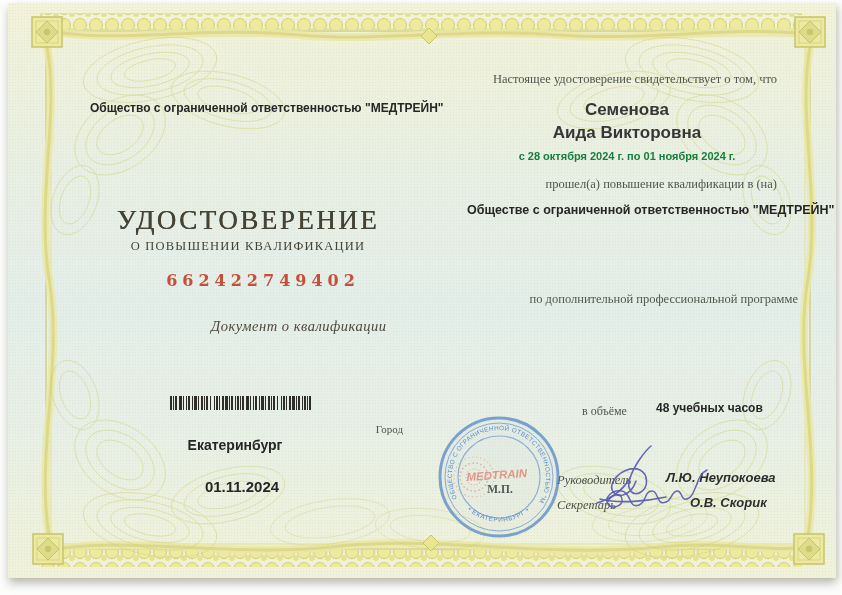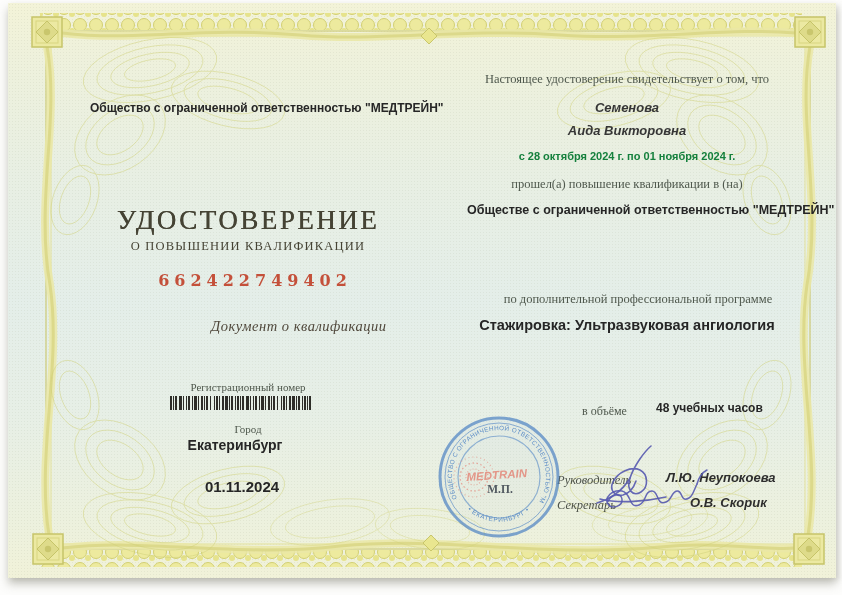--- a/index.html
+++ b/index.html
@@ -7,30 +7,30 @@
              font-family:"Liberation Sans",sans-serif;}
   .sheet{position:absolute;left:8px;top:3px;width:828px;height:575px;
          background:linear-gradient(180deg,#f3f3d8 0%,#eef1dc 10%,#e8efe3 30%,#e4eee9 52%,#e7efe6 72%,#edf1dd 92%,#f1f2d9 100%);
          box-shadow:0 6px 9px rgba(110,110,95,.38), 3px 2px 5px rgba(150,150,135,.22);}
   .sheet::after{content:"";position:absolute;inset:0;
          background-image:radial-gradient(rgba(130,140,110,.10) .7px, transparent .8px);
          background-size:3px 3px;}
   .border-svg,.overlay{position:absolute;left:0;top:0;width:842px;height:595px;pointer-events:none;}
   .t{position:absolute;white-space:nowrap;}
   .c{text-align:center;}
-  .serif{font-family:"Liberation Serif",serif;color:#4f584d;}
+  .serif{font-family:"Liberation Serif",serif;color:#4f584d;text-align:right;}
   .serif-dk{font-family:"Liberation Serif",serif;color:#454334;}
   .sans-b{font-family:"Liberation Sans",sans-serif;font-weight:bold;color:#262626;}
   .ital{font-style:italic;}
   .title{font-size:27px;letter-spacing:2.5px;text-shadow:.4px 0 0 currentColor;}
   .subtitle{font-size:12.5px;letter-spacing:1.2px;}
   .blank-num{font-family:"DejaVu Serif",serif;font-weight:bold;font-size:16px;letter-spacing:5px;color:#c4503a;}
   .doc-kind{font-size:14.5px;color:#50483c;letter-spacing:.5px;margin-left:36px;}
   .lbl{font-size:11px;}
-  .name-line{font-size:13px;font-style:italic;color:#363636;text-align:center;}
+  .name-line{font-size:17px;color:#363636;text-align:center;}
   .small-b{font-size:12.5px;}
   .role{font-size:12.5px;color:#4c5148;}
   .sig-name{font-size:13px;font-style:italic;color:#2e2e2e;}
 </style>
 </head>
 <body>
 
 <div class="cert-wrap">
 
   <div class="sheet"></div>
@@ -104,25 +104,24 @@
     <use href="#rosette" transform="translate(48,549)"></use>
     <use href="#rosette" transform="translate(809,549)"></use>
   </svg>
 
   <div class="t c sans-b" style="left:90px;top:101px;width:320px;font-size:12px;">Общество с ограниченной ответственностью "МЕДТРЕЙН"</div>
 
   <div class="t c serif-dk subtitle" style="left:93px;top:239px;width:310px;">О ПОВЫШЕНИИ КВАЛИФИКАЦИИ</div>
 
   <div class="t c serif-dk title" style="left:93px;top:205px;width:310px;">УДОСТОВЕРЕНИЕ</div>
 
-  <div class="t c blank-num" style="left:100px;top:271px;width:310px;">662422749402</div>
+  <div class="t c blank-num" style="left:108px;top:271px;width:310px;">662422749402</div>
 
   <div class="t serif ital doc-kind" style="left:175px;top:318px;">Документ о квалификации</div>
 
-  <div class="t c serif lbl" style="left:93px;top:381px;width:310px;">Регистрационный номер</div>
 
   <svg class="t" style="left:170px;top:396px;" width="142" height="14" viewBox="0 0 142 14">
     <line x1="0" y1="7" x2="142" y2="7" stroke="#2e2d28" stroke-width="14" stroke-dasharray="2 1 1 1 2 2 3 1 1 2 1 1 2 2 1 1 3 1 1 2 2 1 1 1 2 2 1 3 1 1 2 1 1 2 2 1 3 1 1 1 2 2 1 1"></line>
   </svg>
 
 
   <div class="t c serif lbl" style="left:93px;top:423px;width:310px;">Город</div>
 
   <div class="t c sans-b" style="left:80px;top:437px;width:310px;font-size:14px;">Екатеринбург</div>
 
@@ -134,23 +133,22 @@
   <div class="t c sans-b name-line" style="left:477px;top:100px;width:300px;">Семенова</div>
 
   <div class="t c sans-b name-line" style="left:477px;top:123px;width:300px;">Аида Викторовна</div>
 
   <div class="t c sans-b" style="left:477px;top:150px;width:300px;font-size:11px;color:#15803d;">с 28 октября 2024 г. по 01 ноября 2024 г.</div>
 
   <div class="t c serif" style="left:477px;top:177px;width:300px;font-size:12.5px;">прошел(а) повышение квалификации в (на)</div>
 
   <div class="t c sans-b small-b" style="left:467px;top:203px;width:320px;">Обществе с ограниченной ответственностью "МЕДТРЕЙН"</div>
 
-  <div class="t c serif" style="left:488px;top:292px;width:300px;font-size:12.5px;">по дополнительной профессиональной программе</div>
+  <div class="t c serif" style="left:498px;top:292px;width:300px;font-size:12.5px;">по дополнительной профессиональной программе</div>
 
-  <div class="t c sans-b" style="left:467px;top:317px;width:320px;font-size:14.5px;">Стажировка: Ультразвуковая ангиология</div>
 
   <div class="t serif" style="left:582px;top:404px;font-size:12px;">в объёме</div>
 
   <div class="t sans-b" style="left:656px;top:401px;font-size:12px;">48 учебных часов</div>
 
   <div class="t serif ital role" style="left:557px;top:473px;">Руководитель</div>
   <div class="t sans-b sig-name" style="left:666px;top:470px;">Л.Ю. Неупокоева</div>
   <div class="t serif ital role" style="left:557px;top:498px;">Секретарь</div>
   <div class="t sans-b sig-name" style="left:690px;top:495px;">О.В. Скорик</div>
 

